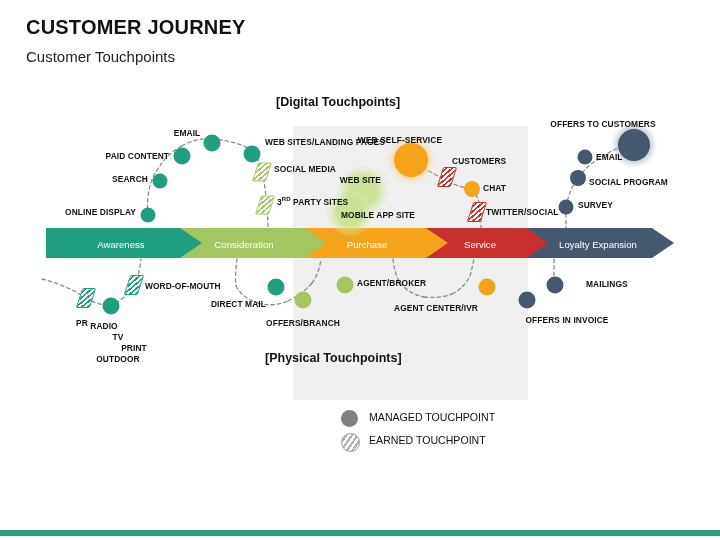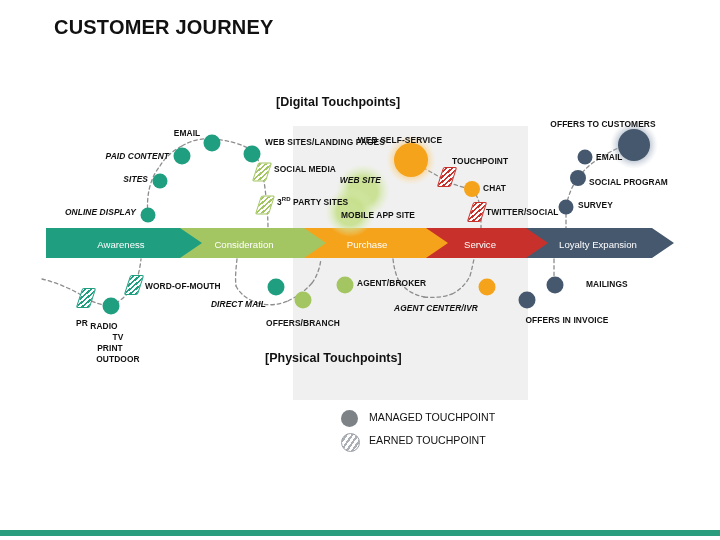--- a/index.html
+++ b/index.html
@@ -7,21 +7,21 @@
     width:720px;height:540px;position:relative;overflow:hidden;
     background:#ffffff;
     font-family:"Liberation Sans", sans-serif;
     color:#1a1a1a;
   }
   #stage{position:absolute;left:0;top:0;width:720px;height:540px;}
 
   
   .title{
     position:absolute;left:26px;top:16px;
-    font-size:20px;font-weight:bold;letter-spacing:.2px;color:#111111;margin-left:28px;
+    font-size:20px;font-weight:bold;letter-spacing:.2px;color:#111111;
   }
   .subtitle{
     position:absolute;left:26px;top:48px;
     font-size:15px;font-weight:normal;color:#222222;
   }
 
   
   .gray-panel{
     position:absolute;left:293px;top:126px;width:235px;height:274px;
     background:#f0f0f0;
@@ -48,21 +48,21 @@
     position:absolute;
     transform:translate(-50%,-50%) skewX(-18deg);
     border-radius:2px;
   }
 
   
   .lab{
     position:absolute;font-size:8.4px;font-weight:bold;color:#111;
     white-space:nowrap;line-height:1.22;letter-spacing:.1px;
   }
-  .lab.r{transform:translate(-100%,-50%);font-style:italic;}
+  .lab.r{transform:translate(-100%,-50%);}
   .lab.l{transform:translate(0,-50%);}
   .lab.c{transform:translate(-50%,-50%);text-align:center;}
   .lab sup{font-size:6px;vertical-align:super;}
 
   
   .stage-lab{
     position:absolute;color:#ffffff;font-size:9.6px;
     transform:translate(-50%,-50%);white-space:nowrap;
   }
 
@@ -85,20 +85,21 @@
   .bottom-bar{position:absolute;left:0;top:530px;width:720px;height:6px;background:#2a9d7f;}
 </style>
 </head>
 <body>
 
 <div id="stage">
 
   <div class="gray-panel"></div>
 
   <div class="title">CUSTOMER JOURNEY</div>
+  <div class="subtitle">Customer Touchpoints</div>
 
   <div class="section-cap" id="cap-physical">[Physical Touchpoints]</div>
   <div class="section-cap" id="cap-digital">[Digital Touchpoints]</div>
 
   <svg id="vec" viewBox="0 0 720 540">
     <defs>
       <radialGradient id="glowOrange" cx="50%" cy="50%" r="50%">
         <stop offset="55%" stop-color="#f9c46a" stop-opacity="0.85"></stop>
         <stop offset="100%" stop-color="#fbe0b0" stop-opacity="0"></stop>
       </radialGradient>
@@ -170,21 +171,21 @@
   <div class="stage-lab" style="left:121px;top:244px">Awareness</div>
   <div class="stage-lab" style="left:244px;top:244px">Consideration</div>
   <div class="stage-lab" style="left:367px;top:244px">Purchase</div>
   <div class="stage-lab" style="left:480px;top:244px">Service</div>
   <div class="stage-lab" style="left:598px;top:244px">Loyalty Expansion</div>
 
   <div class="node" style="left:148px;top:215px;width:15px;height:15px;background:#1f9e80"></div>
   <div class="lab r" style="left:136px;top:212px">ONLINE DISPLAY</div>
 
   <div class="node" style="left:160px;top:181px;width:15px;height:15px;background:#1f9e80"></div>
-  <div class="lab r" style="left:148px;top:179px">SITES</div>
+  <div class="lab r" style="left:148px;top:179px">SEARCH</div>
 
   <div class="node" style="left:182px;top:156px;width:17px;height:17px;background:#1f9e80"></div>
   <div class="lab r" style="left:169px;top:156px">PAID CONTENT</div>
 
   <div class="node" style="left:212px;top:143px;width:17px;height:17px;background:#1f9e80"></div>
   <div class="lab c" style="left:187px;top:133px">EMAIL</div>
 
   <div class="node" style="left:252px;top:154px;width:17px;height:17px;background:#1f9e80"></div>
   <div class="lab l" style="left:265px;top:142px">WEB SITES/LANDING PAGES</div>
 
@@ -194,21 +195,21 @@
   <div class="earned" style="left:265px;top:205px;width:12px;height:17px;border:1px solid #a4c662;background-image:repeating-linear-gradient(-50deg,#a4c662 0 2px,#ffffff 2px 4.4px)"></div>
   <div class="lab l" style="left:277px;top:202px"><span>3</span><sup>RD</sup><span> PARTY SITES</span></div>
 
   <div class="lab r" style="left:381px;top:180px">WEB SITE</div>
   <div class="lab c" style="left:378px;top:215px">MOBILE APP SITE</div>
 
   <div class="node" style="left:411px;top:160px;width:34px;height:34px;background:#f5a31b"></div>
   <div class="lab c" style="left:400px;top:140px">WEB SELF-SERVICE</div>
 
   <div class="earned" style="left:447px;top:177px;width:12px;height:18px;border:1px solid #c8312b;background-image:repeating-linear-gradient(-50deg,#c8312b 0 2px,#ffffff 2px 4.4px)"></div>
-  <div class="lab l" style="left:452px;top:161px">TOUCHPOINT</div>
+  <div class="lab l" style="left:452px;top:161px">CUSTOMERS</div>
 
   <div class="node" style="left:472px;top:189px;width:16px;height:16px;background:#f5a31b"></div>
   <div class="lab l" style="left:483px;top:188px">CHAT</div>
 
   <div class="earned" style="left:477px;top:212px;width:12px;height:18px;border:1px solid #c8312b;background-image:repeating-linear-gradient(-50deg,#c8312b 0 2px,#ffffff 2px 4.4px)"></div>
   <div class="lab l" style="left:486px;top:212px">TWITTER/SOCIAL</div>
 
   <div class="node" style="left:566px;top:207px;width:15px;height:15px;background:#46586e"></div>
   <div class="lab l" style="left:578px;top:205px">SURVEY</div>
 
@@ -220,21 +221,21 @@
 
   <div class="node" style="left:634px;top:145px;width:32px;height:32px;background:#46586e"></div>
   <div class="lab c" style="left:603px;top:124px">OFFERS TO CUSTOMERS</div>
 
   <div class="earned" style="left:86px;top:298px;width:12px;height:18px;border:1px solid #1f9e80;background-image:repeating-linear-gradient(-50deg,#1f9e80 0 2px,#ffffff 2px 4.4px)"></div>
   <div class="lab c" style="left:82px;top:323px">PR</div>
 
   <div class="node" style="left:111px;top:306px;width:17px;height:17px;background:#1f9e80"></div>
   <div class="lab c" style="left:104px;top:326px">RADIO</div>
   <div class="lab c" style="left:118px;top:337px">TV</div>
-  <div class="lab c" style="left:110px;top:348px">PRINT</div>
+  <div class="lab c" style="left:134px;top:348px">PRINT</div>
   <div class="lab c" style="left:118px;top:359px">OUTDOOR</div>
 
   <div class="earned" style="left:134px;top:285px;width:12px;height:18px;border:1px solid #1f9e80;background-image:repeating-linear-gradient(-50deg,#1f9e80 0 2px,#ffffff 2px 4.4px)"></div>
   <div class="lab l" style="left:145px;top:286px">WORD-OF-MOUTH</div>
 
   <div class="node" style="left:276px;top:287px;width:17px;height:17px;background:#1f9e80"></div>
   <div class="lab r" style="left:266px;top:304px">DIRECT MAIL</div>
 
   <div class="node" style="left:303px;top:300px;width:17px;height:17px;background:#a4c662"></div>
   <div class="lab c" style="left:303px;top:323px">OFFERS/BRANCH</div>

